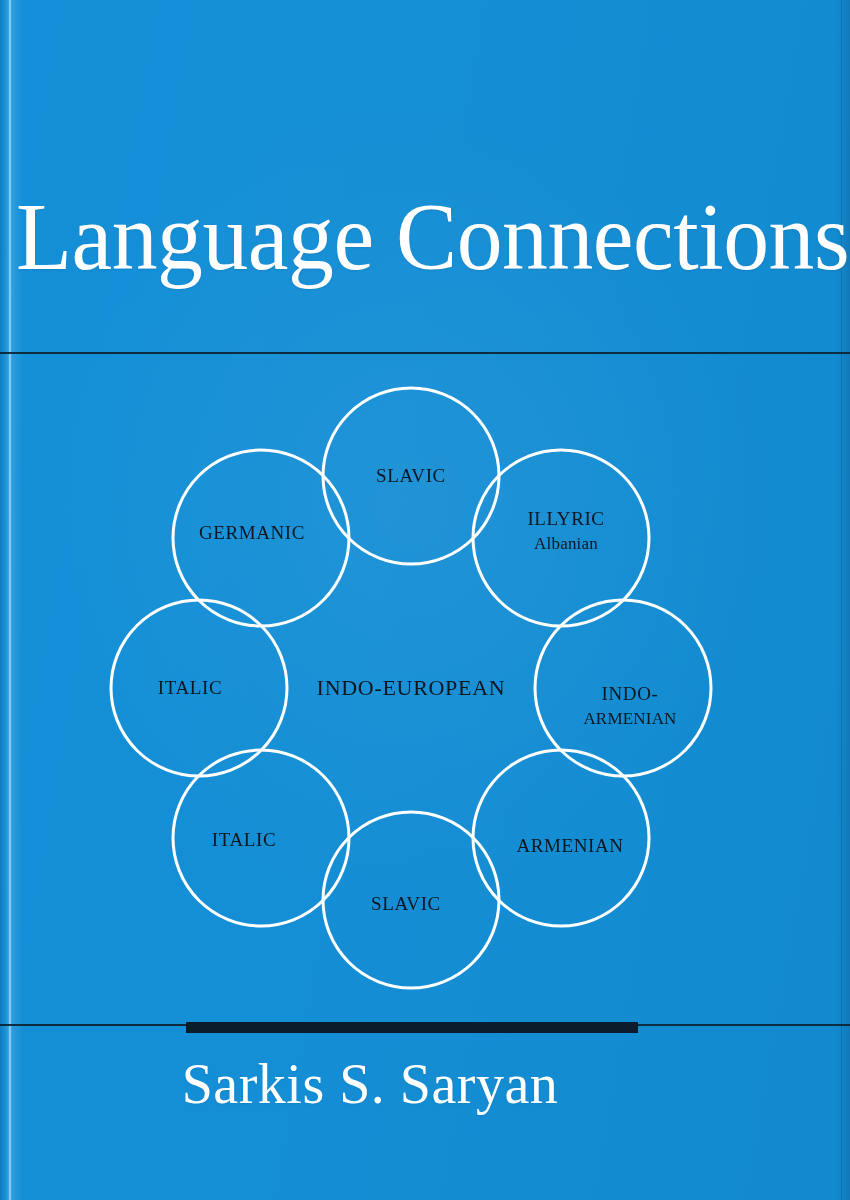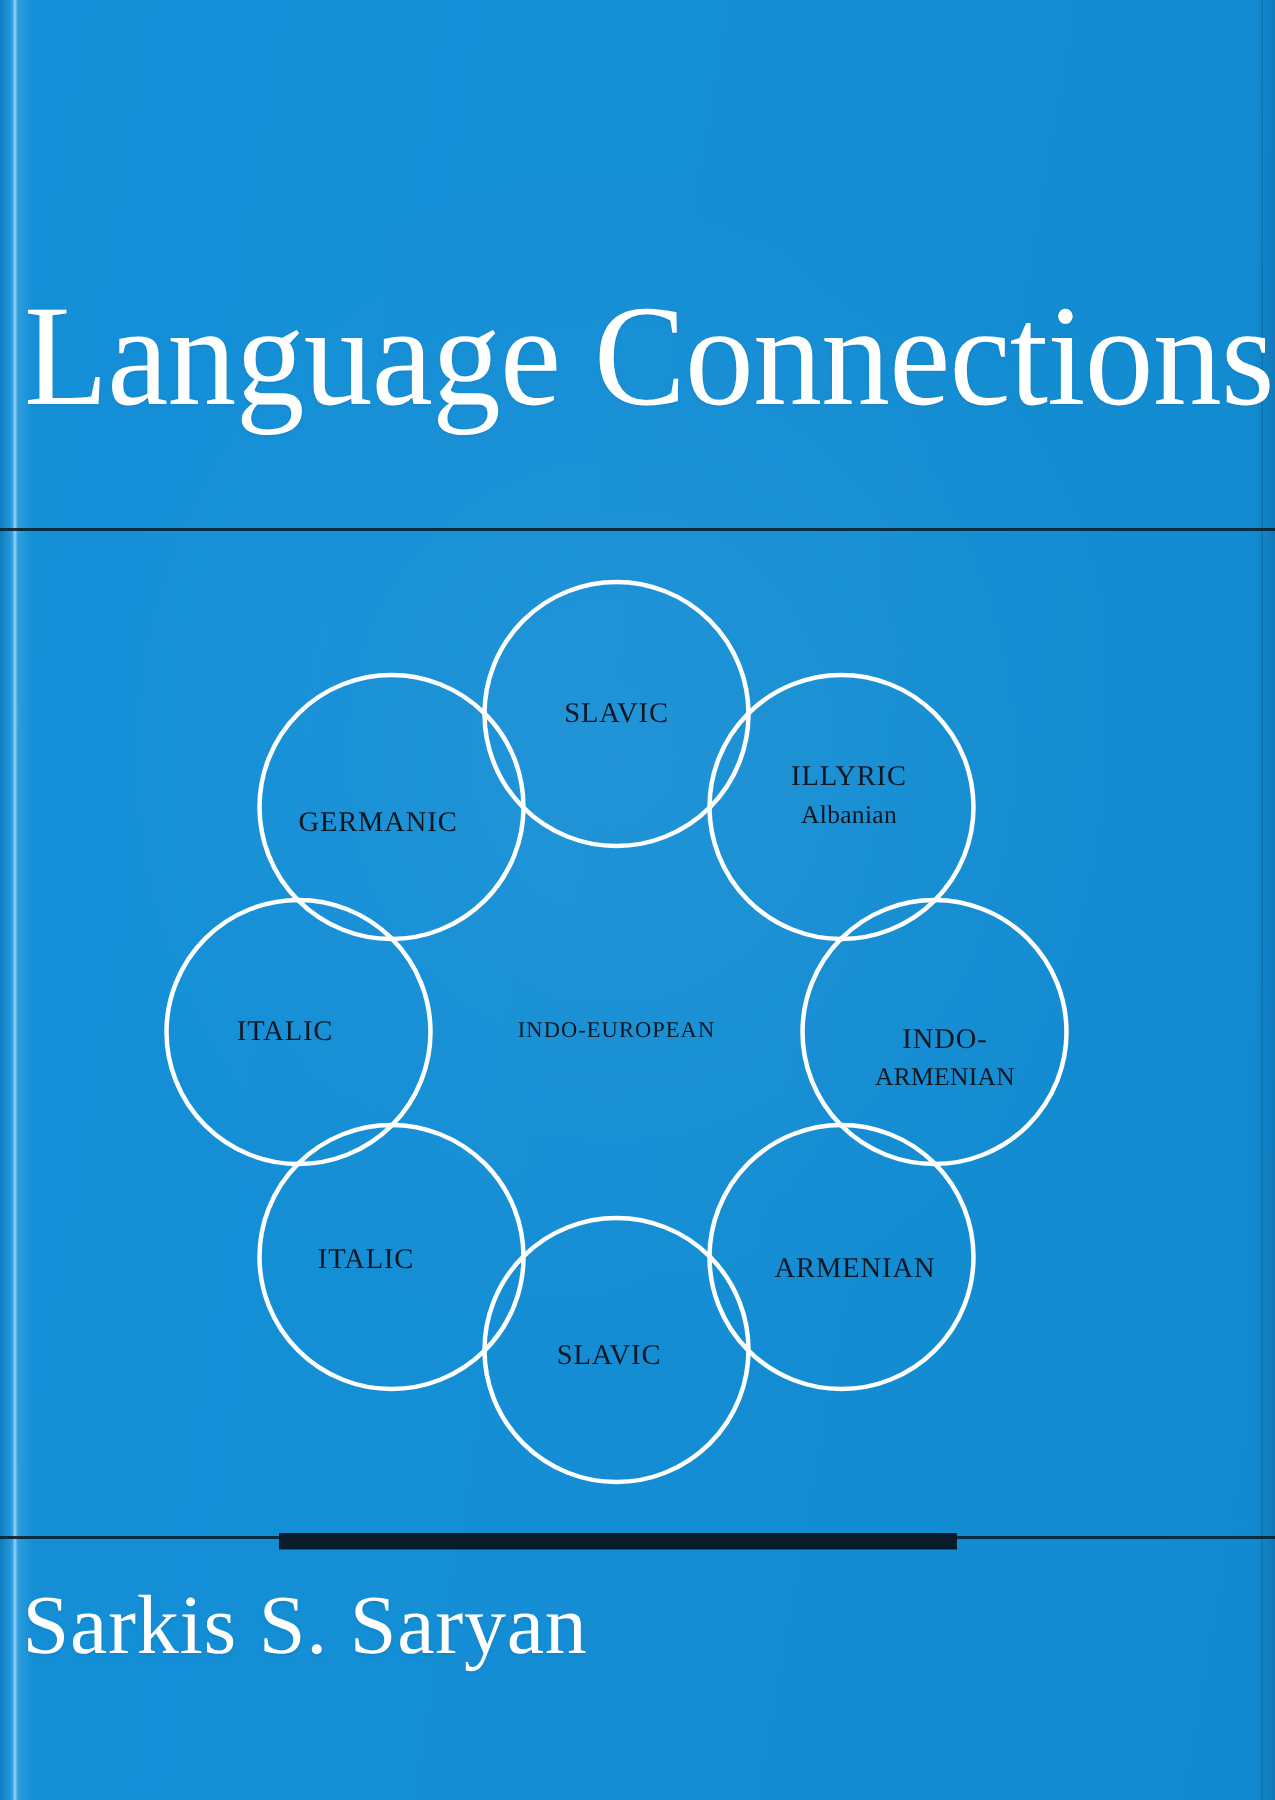--- a/index.html
+++ b/index.html
@@ -151,32 +151,33 @@
     font-size: 17px;
     letter-spacing: 0.2px;
     margin-top: 2px;
     text-align: center;
   }
 
   .center-label {
     position: absolute;
     color: #0b1620;
     font-family: "Liberation Serif", "DejaVu Serif", serif;
-    font-size: 15px;
+    font-size: 22px;
     letter-spacing: 0.7px;
     white-space: nowrap;
     transform: translate(-50%, -50%);
   }
 
   
   .author {
     position: absolute;
-    left: 15px;
+    left: 4px;
     top: 1052px;
     width: 732px;
+    text-align: center;
     color: #ffffff;
     font-family: "Liberation Serif", "DejaVu Serif", serif;
     font-size: 56px;
     letter-spacing: 0.5px;
     white-space: nowrap;
     text-shadow: 0 1px 2px rgba(0,60,110,0.10);
   }
 </style>
 </head>
 <body>
@@ -206,21 +207,21 @@
         <circle cx="199" cy="688" r="88" fill="none" stroke="#ffffff" stroke-width="3"></circle>
         <circle cx="261" cy="538" r="88" fill="none" stroke="#ffffff" stroke-width="3"></circle>
       </svg>
   <div class="ring-label" style="left: 411px; top: 476px;"><span>SLAVIC</span></div>
       <div class="ring-label two-line" style="left: 566px; top: 530px;"><span>ILLYRIC</span><span class="sub">Albanian</span></div>
       <div class="ring-label two-line" style="left: 630px; top: 688px; margin-top: 17px;"><span>INDO-</span><span class="sub">ARMENIAN</span></div>
       <div class="ring-label" style="left: 570px; top: 846px;"><span>ARMENIAN</span></div>
       <div class="ring-label" style="left: 406px; top: 904px;"><span>SLAVIC</span></div>
       <div class="ring-label" style="left: 244px; top: 840px;"><span>ITALIC</span></div>
       <div class="ring-label" style="left: 190px; top: 688px;"><span>ITALIC</span></div>
-      <div class="ring-label" style="left: 252px; top: 549px;"><span>GERMANIC</span></div>
+      <div class="ring-label" style="left: 252px; top: 533px;"><span>GERMANIC</span></div>
       <div class="center-label" style="left: 411px; top: 688px;">INDO-EUROPEAN</div>
     </div>
 
   <div class="rule-bottom-thin"></div>
   <div class="rule-bottom-thick"></div>
 
   <div class="author">Sarkis S. Saryan</div>
 
 </div>
 

